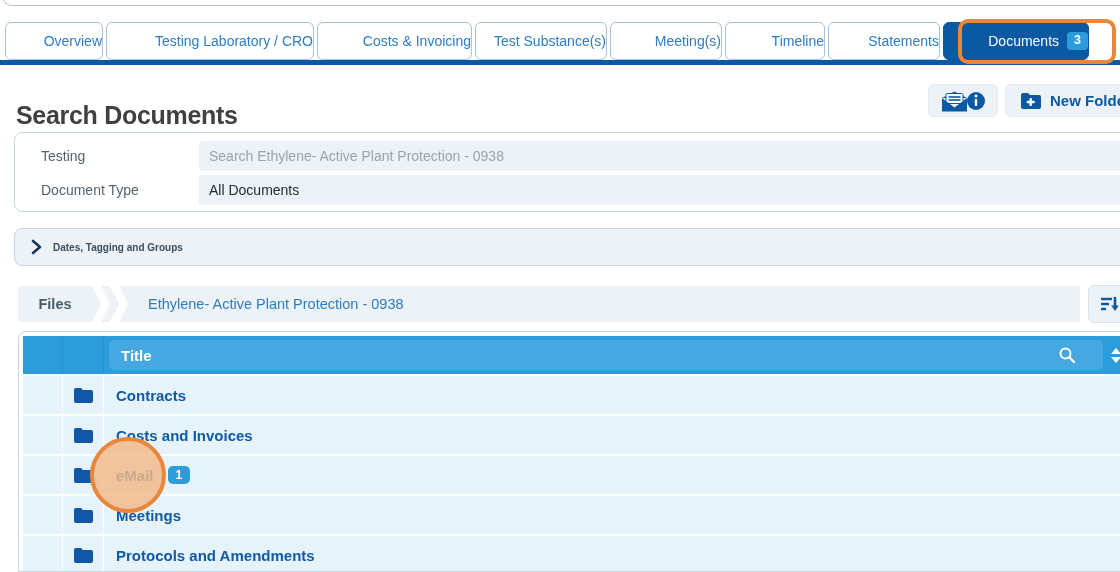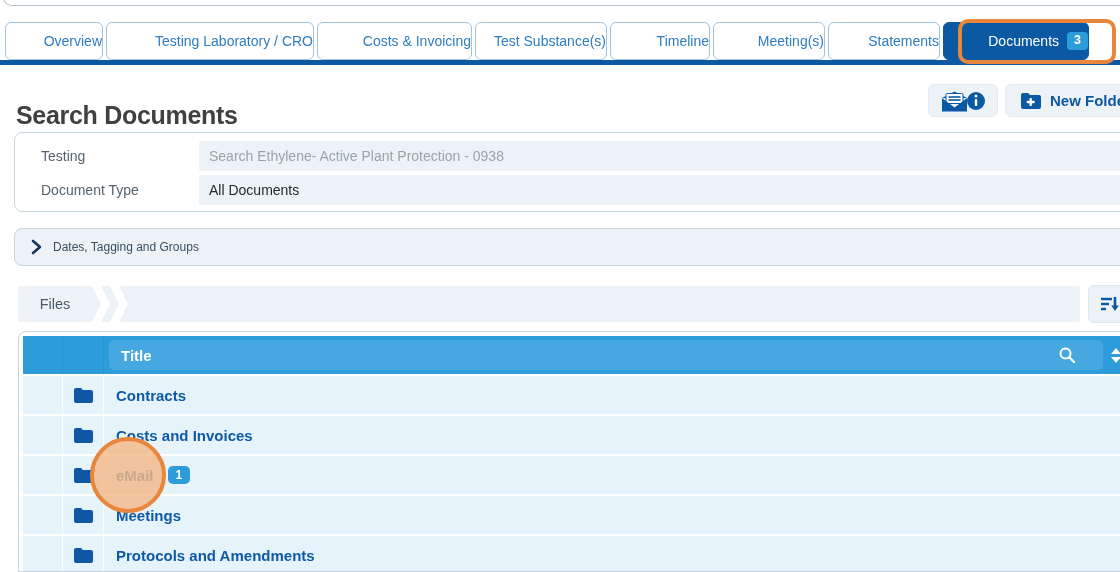--- a/index.html
+++ b/index.html
@@ -41,29 +41,29 @@
   .form-label { width: 158px; color: #55636f; font-size: 14px; }
   .form-field { flex: 1; height: 30px; background: #edf2f6; border: none; border-radius: 3px;
     font-family: "Liberation Sans", sans-serif; font-size: 14px; padding: 0 10px;
     color: #212b33; outline: none; display: flex; align-items: center; }
   .form-field::placeholder { color: #98a4ae; opacity: 1; }
 
   
   .filters-panel { position: absolute; top: 228px; left: 14px; width: 1116px; height: 38px;
     background: #edf2f6; border: 1px solid #c6d4de; border-radius: 8px; display: flex;
     align-items: center; padding-left: 14px; gap: 10px; cursor: pointer; }
-  .filters-label { color: #3a4f61; font-size: 12px; font-weight: normal; text-align: right; }
+  .filters-label { color: #3a4f61; font-size: 10px; font-weight: bold; text-align: right; }
 
   
   .breadcrumb { position: absolute; top: 286px; left: 18px; width: 1062px; height: 36px;
     background: #edf2f6; border-radius: 3px; display: flex; align-items: stretch;
     position: absolute; }
   .crumb { display: flex; align-items: center; font-size: 14.5px; color: #4a5b68;
     cursor: pointer; }
-  .crumb-first { width: 74px; justify-content: center; }
+  .crumb-first { width: 74px; justify-content: center; font-weight: bold; }
   .crumb-mid { width: 76px; justify-content: center; }
   .crumb-last { flex: 1; color: #2e7cc1; padding-left: 20px; }
   .crumb-sep { width: 18px; background: #fff;
     clip-path: polygon(0% 0%, 50% 0%, 100% 50%, 50% 100%, 0% 100%, 50% 50%); }
   .sort-btn { position: absolute; top: 285px; left: 1088px; width: 44px; height: 38px;
     background: #edf2f6; border: 1px solid #dde5ec; border-radius: 6px; display: flex;
     align-items: center; justify-content: center; cursor: pointer; }
 
   
   .doc-table { position: absolute; top: 331px; left: 18px; width: 1112px; height: 241px;
@@ -110,25 +110,25 @@
     </div>
   <div class="tab" style="width:208px">
       <span>Testing Laboratory / CRO</span>
     </div>
   <div class="tab" style="width:155px">
       <span>Costs &amp; Invoicing</span>
     </div>
   <div class="tab" style="width:132px">
       <span>Test Substance(s)</span>
     </div>
+  <div class="tab" style="width:112px">
+      <span>Meeting(s)</span>
+    </div>
   <div class="tab" style="width:100px">
       <span>Timeline</span>
-    </div>
-  <div class="tab" style="width:112px">
-      <span>Meeting(s)</span>
     </div>
   <div class="tab" style="width:112px">
       <span>Statements</span>
     </div>
   <div class="tab active" style="width:146px">
     <span>Documents</span>
     <span class="tab-badge">3</span>
   </div>
 </nav>
 <div class="tabbar-underline"></div>
@@ -183,20 +183,21 @@
       <polyline points="4,2 11,8 4,14" fill="none" stroke="#16365c" stroke-width="2.6" stroke-linecap="round" stroke-linejoin="round"></polyline>
     </svg>
   </span>
   <span class="filters-label">Dates, Tagging and Groups</span>
 </section>
 
 <nav class="breadcrumb">
   <span class="crumb crumb-first">Files</span>
   <span class="crumb-sep"></span>
   <span class="crumb-sep"></span>
+  <span class="crumb crumb-last">Ethylene- Active Plant Protection - 0938</span>
 </nav>
 
 <button class="sort-btn">
   <span class="icon">
     <svg width="22" height="18" viewBox="0 0 22 18">
       <line x1="2" y1="4" x2="13" y2="4" stroke="#0b58a3" stroke-width="2.4"></line>
       <line x1="2" y1="9" x2="10" y2="9" stroke="#0b58a3" stroke-width="2.4"></line>
       <line x1="2" y1="14" x2="7" y2="14" stroke="#0b58a3" stroke-width="2.4"></line>
       <line x1="16" y1="2" x2="16" y2="13" stroke="#0b58a3" stroke-width="2.6"></line>
       <path d="M12.2 10.5 L16 16 L19.8 10.5 Z" fill="#0b58a3"></path>

